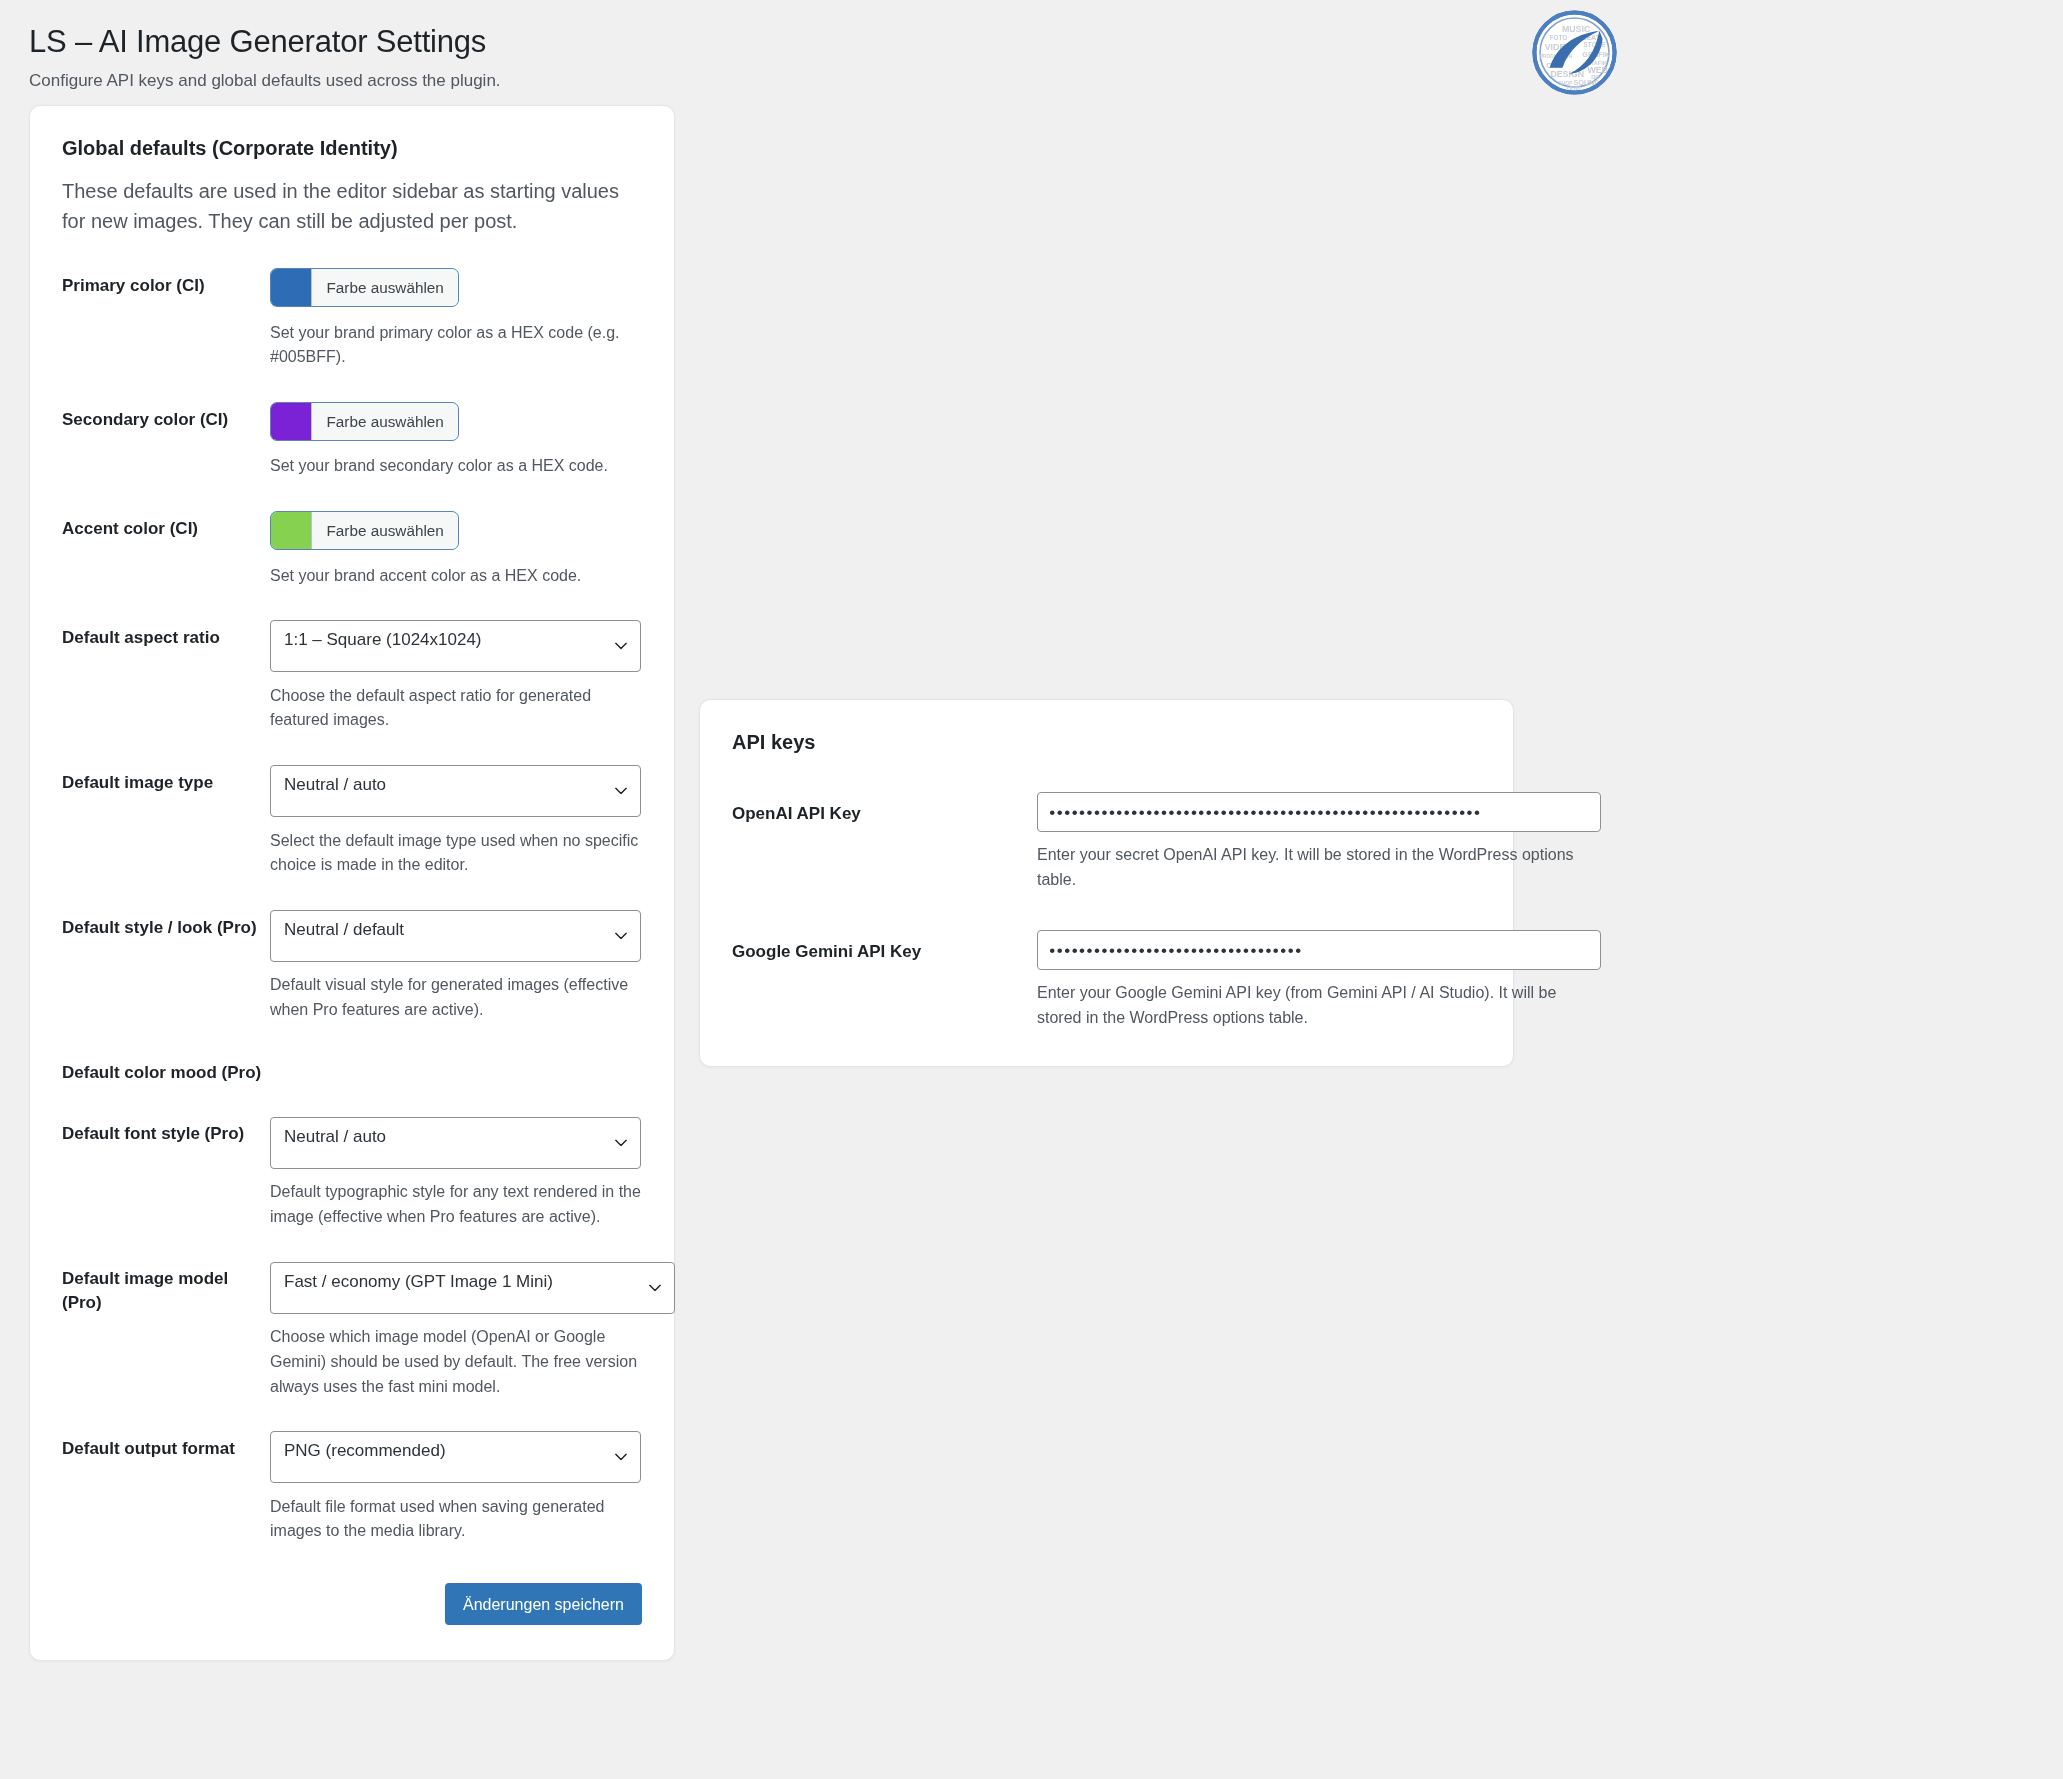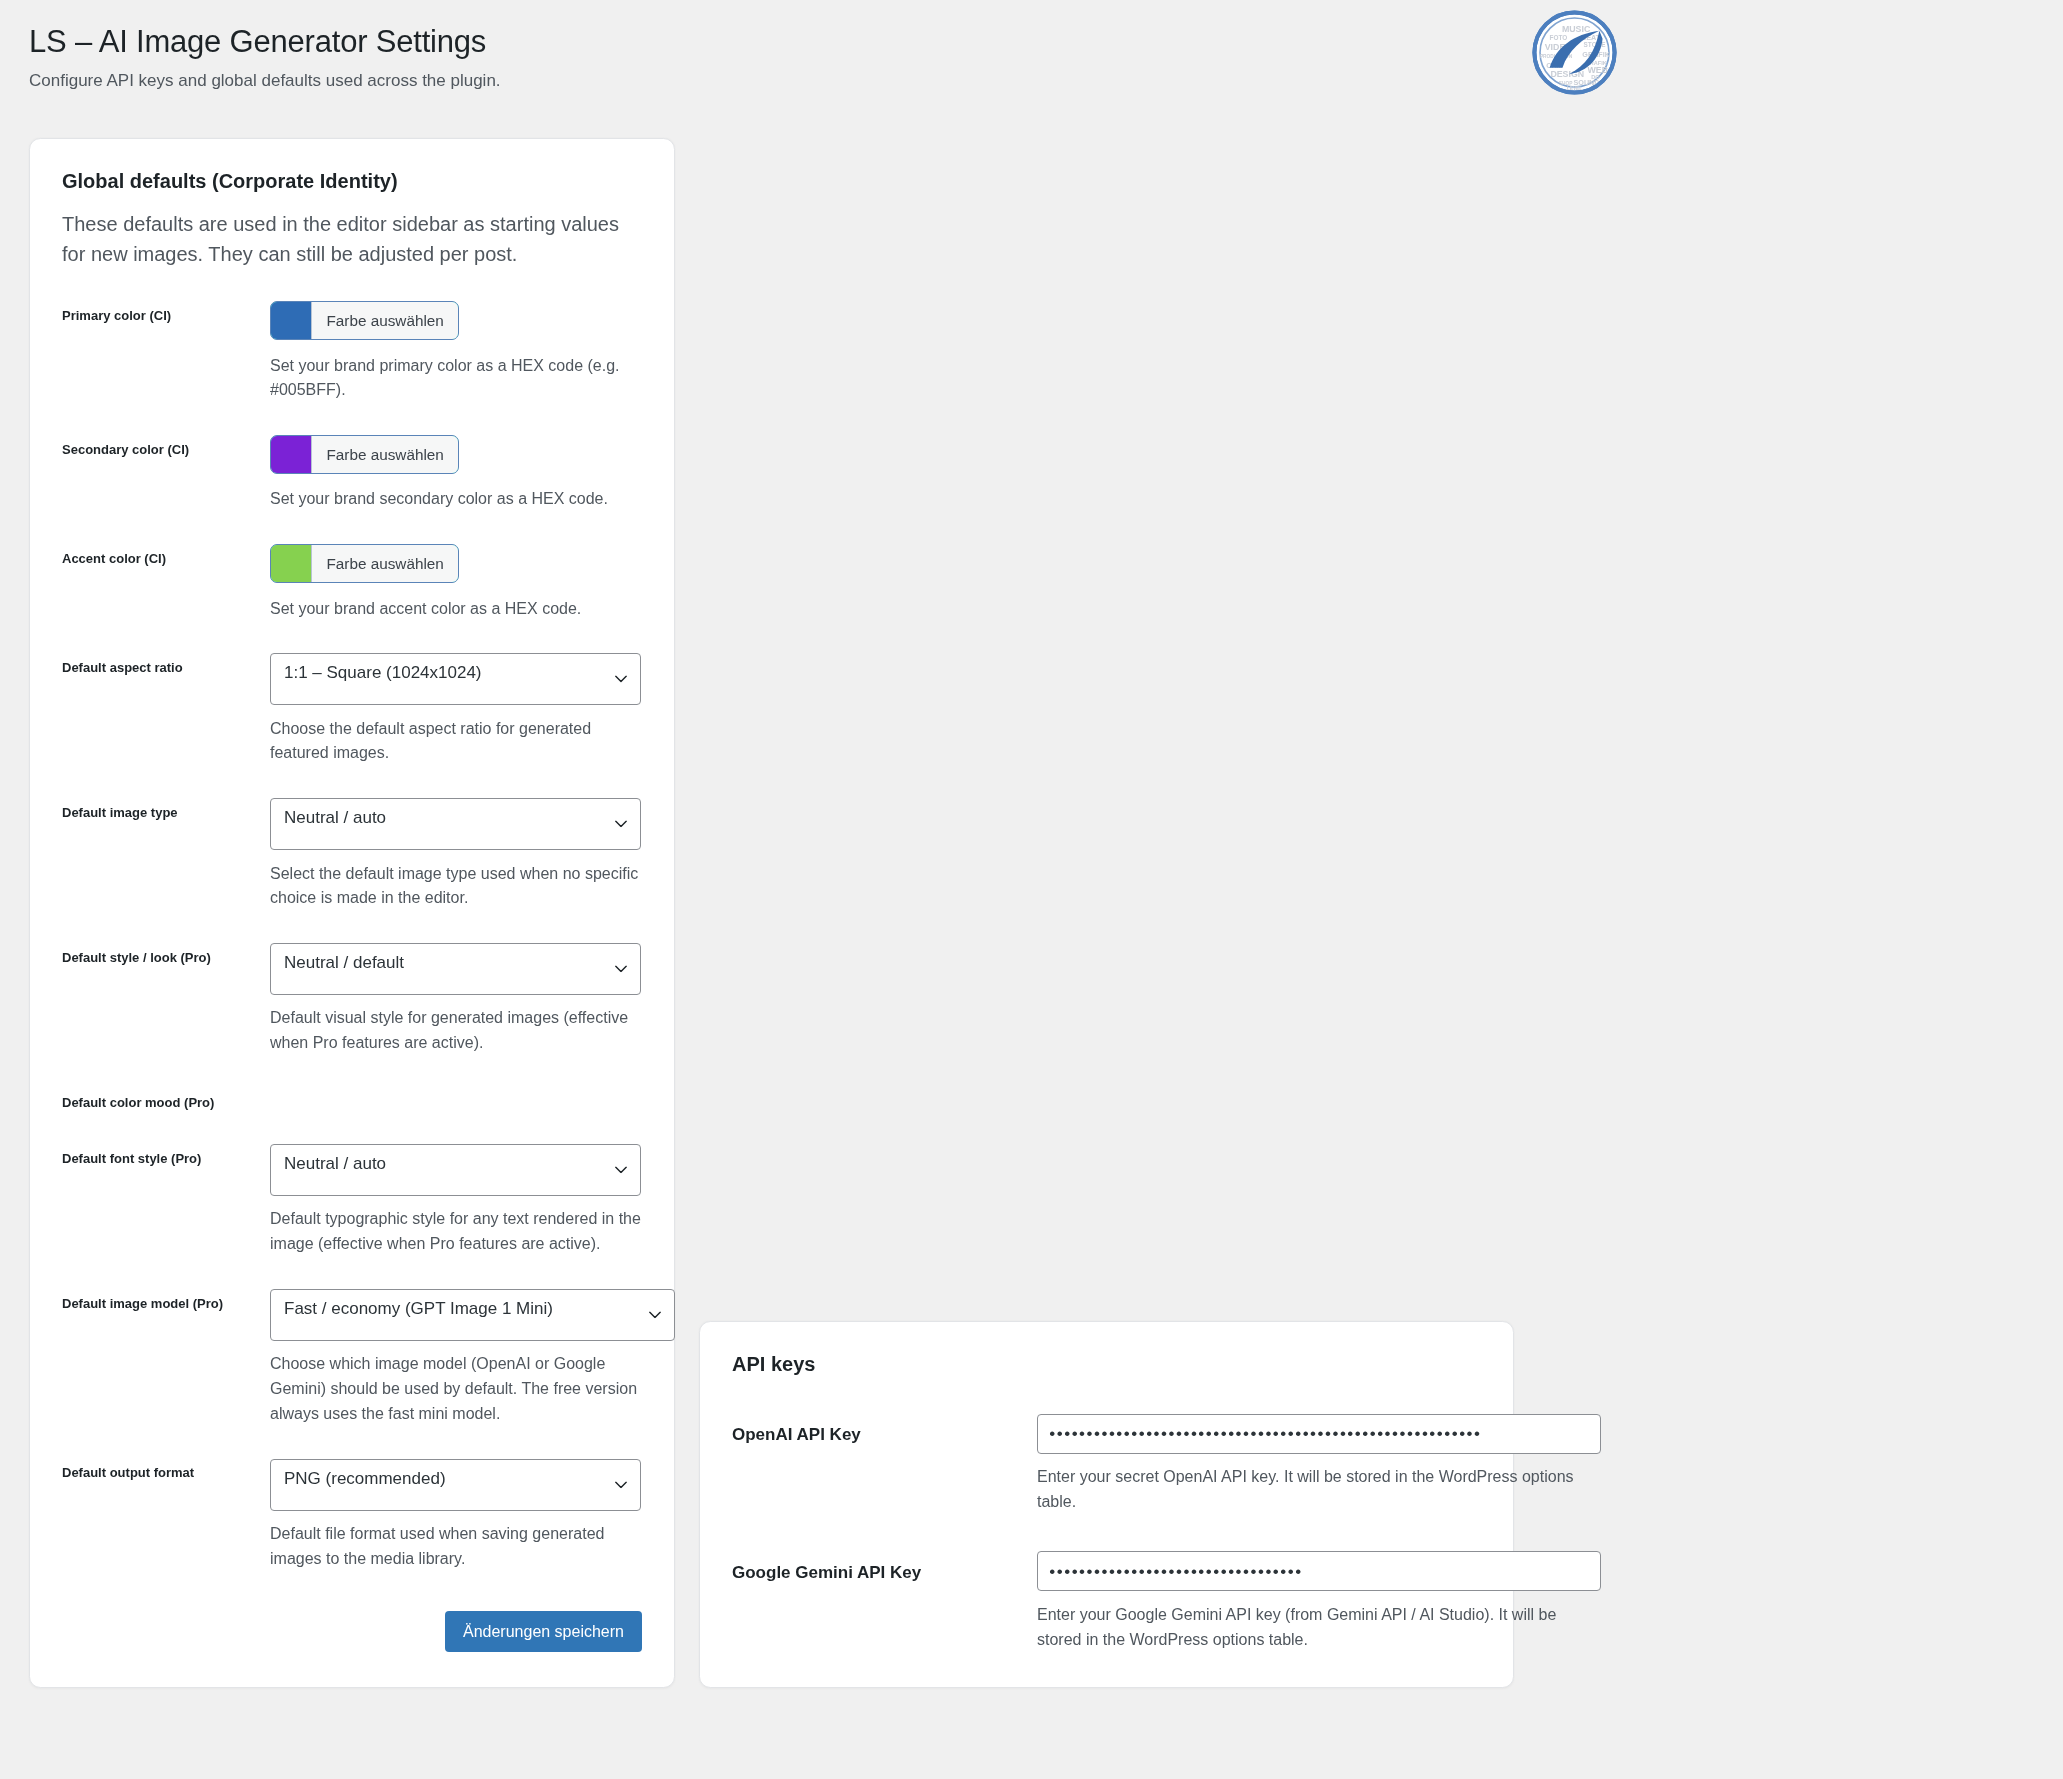--- a/index.html
+++ b/index.html
@@ -44,24 +44,23 @@
     top: 9.7px;
     right: 447px;
     width: 85px;
     height: 85px;
   }
   .logo-wrap svg { display:block; width:85px; height:85px; }
 
   
   .columns {
     display: flex;
-    align-items: flex-end;
+    align-items: center;
     gap: 24px;
     padding: 0 29px;
-    margin-top: 33px;
   }
   .card {
     background: #ffffff;
     border: 0.8px solid #e2e4e7;
     border-radius: 11.3px;
     box-shadow: 0 0.8px 2.4px rgba(0,0,0,0.04);
   }
   .card-left { width: 646px; padding: 29px 32px 35px 32px; }
   .card-right { width: 815px; padding: 29px 32px 35px 32px; }
 
@@ -82,21 +81,21 @@
 
   
   .field {
     display: flex;
     align-items: flex-start;
     margin-top: 32px;
   }
   .field-label {
     width: 208px;
     flex: 0 0 208px;
-    font-size: 13px;
+    font-size: 17px;
     font-weight: bold;
     color: #1d2327;
     line-height: 1.42;
     padding-top: 5.6px;
   }
   .field-control { flex: 1 1 auto; min-width: 0; }
   .field-desc {
     font-size: 16px;
     color: #50575e;
     line-height: 1.55;

